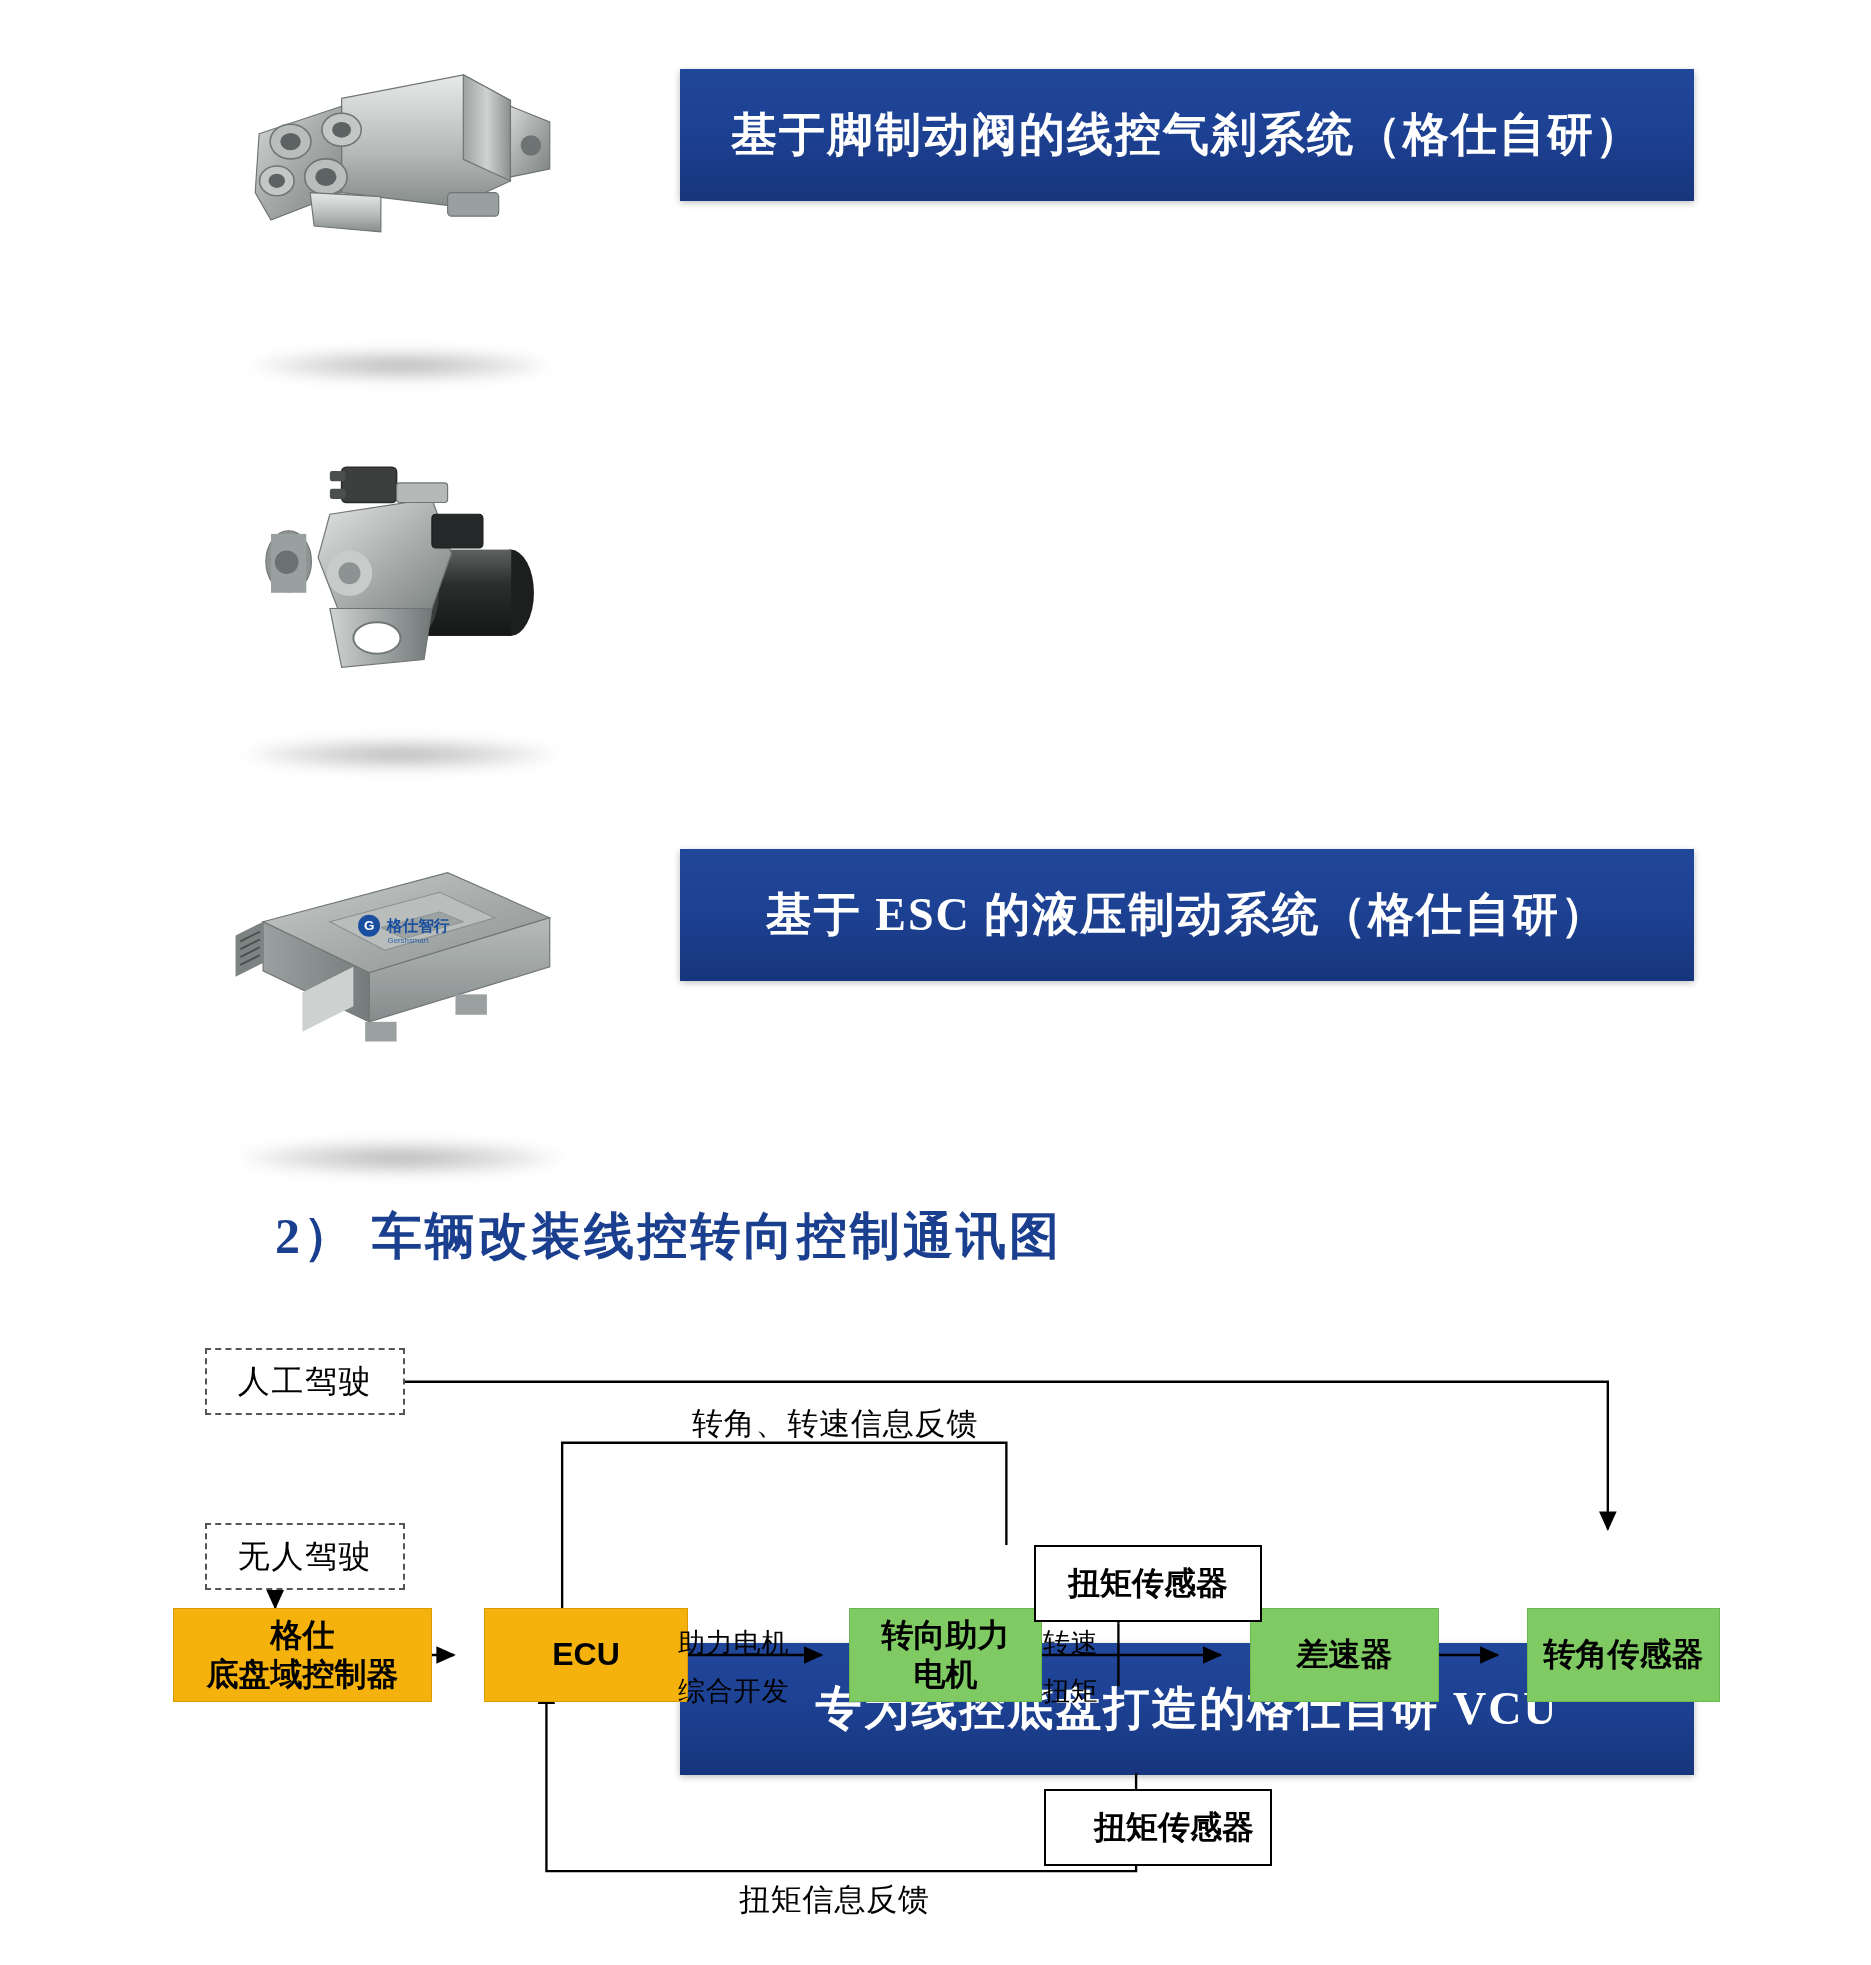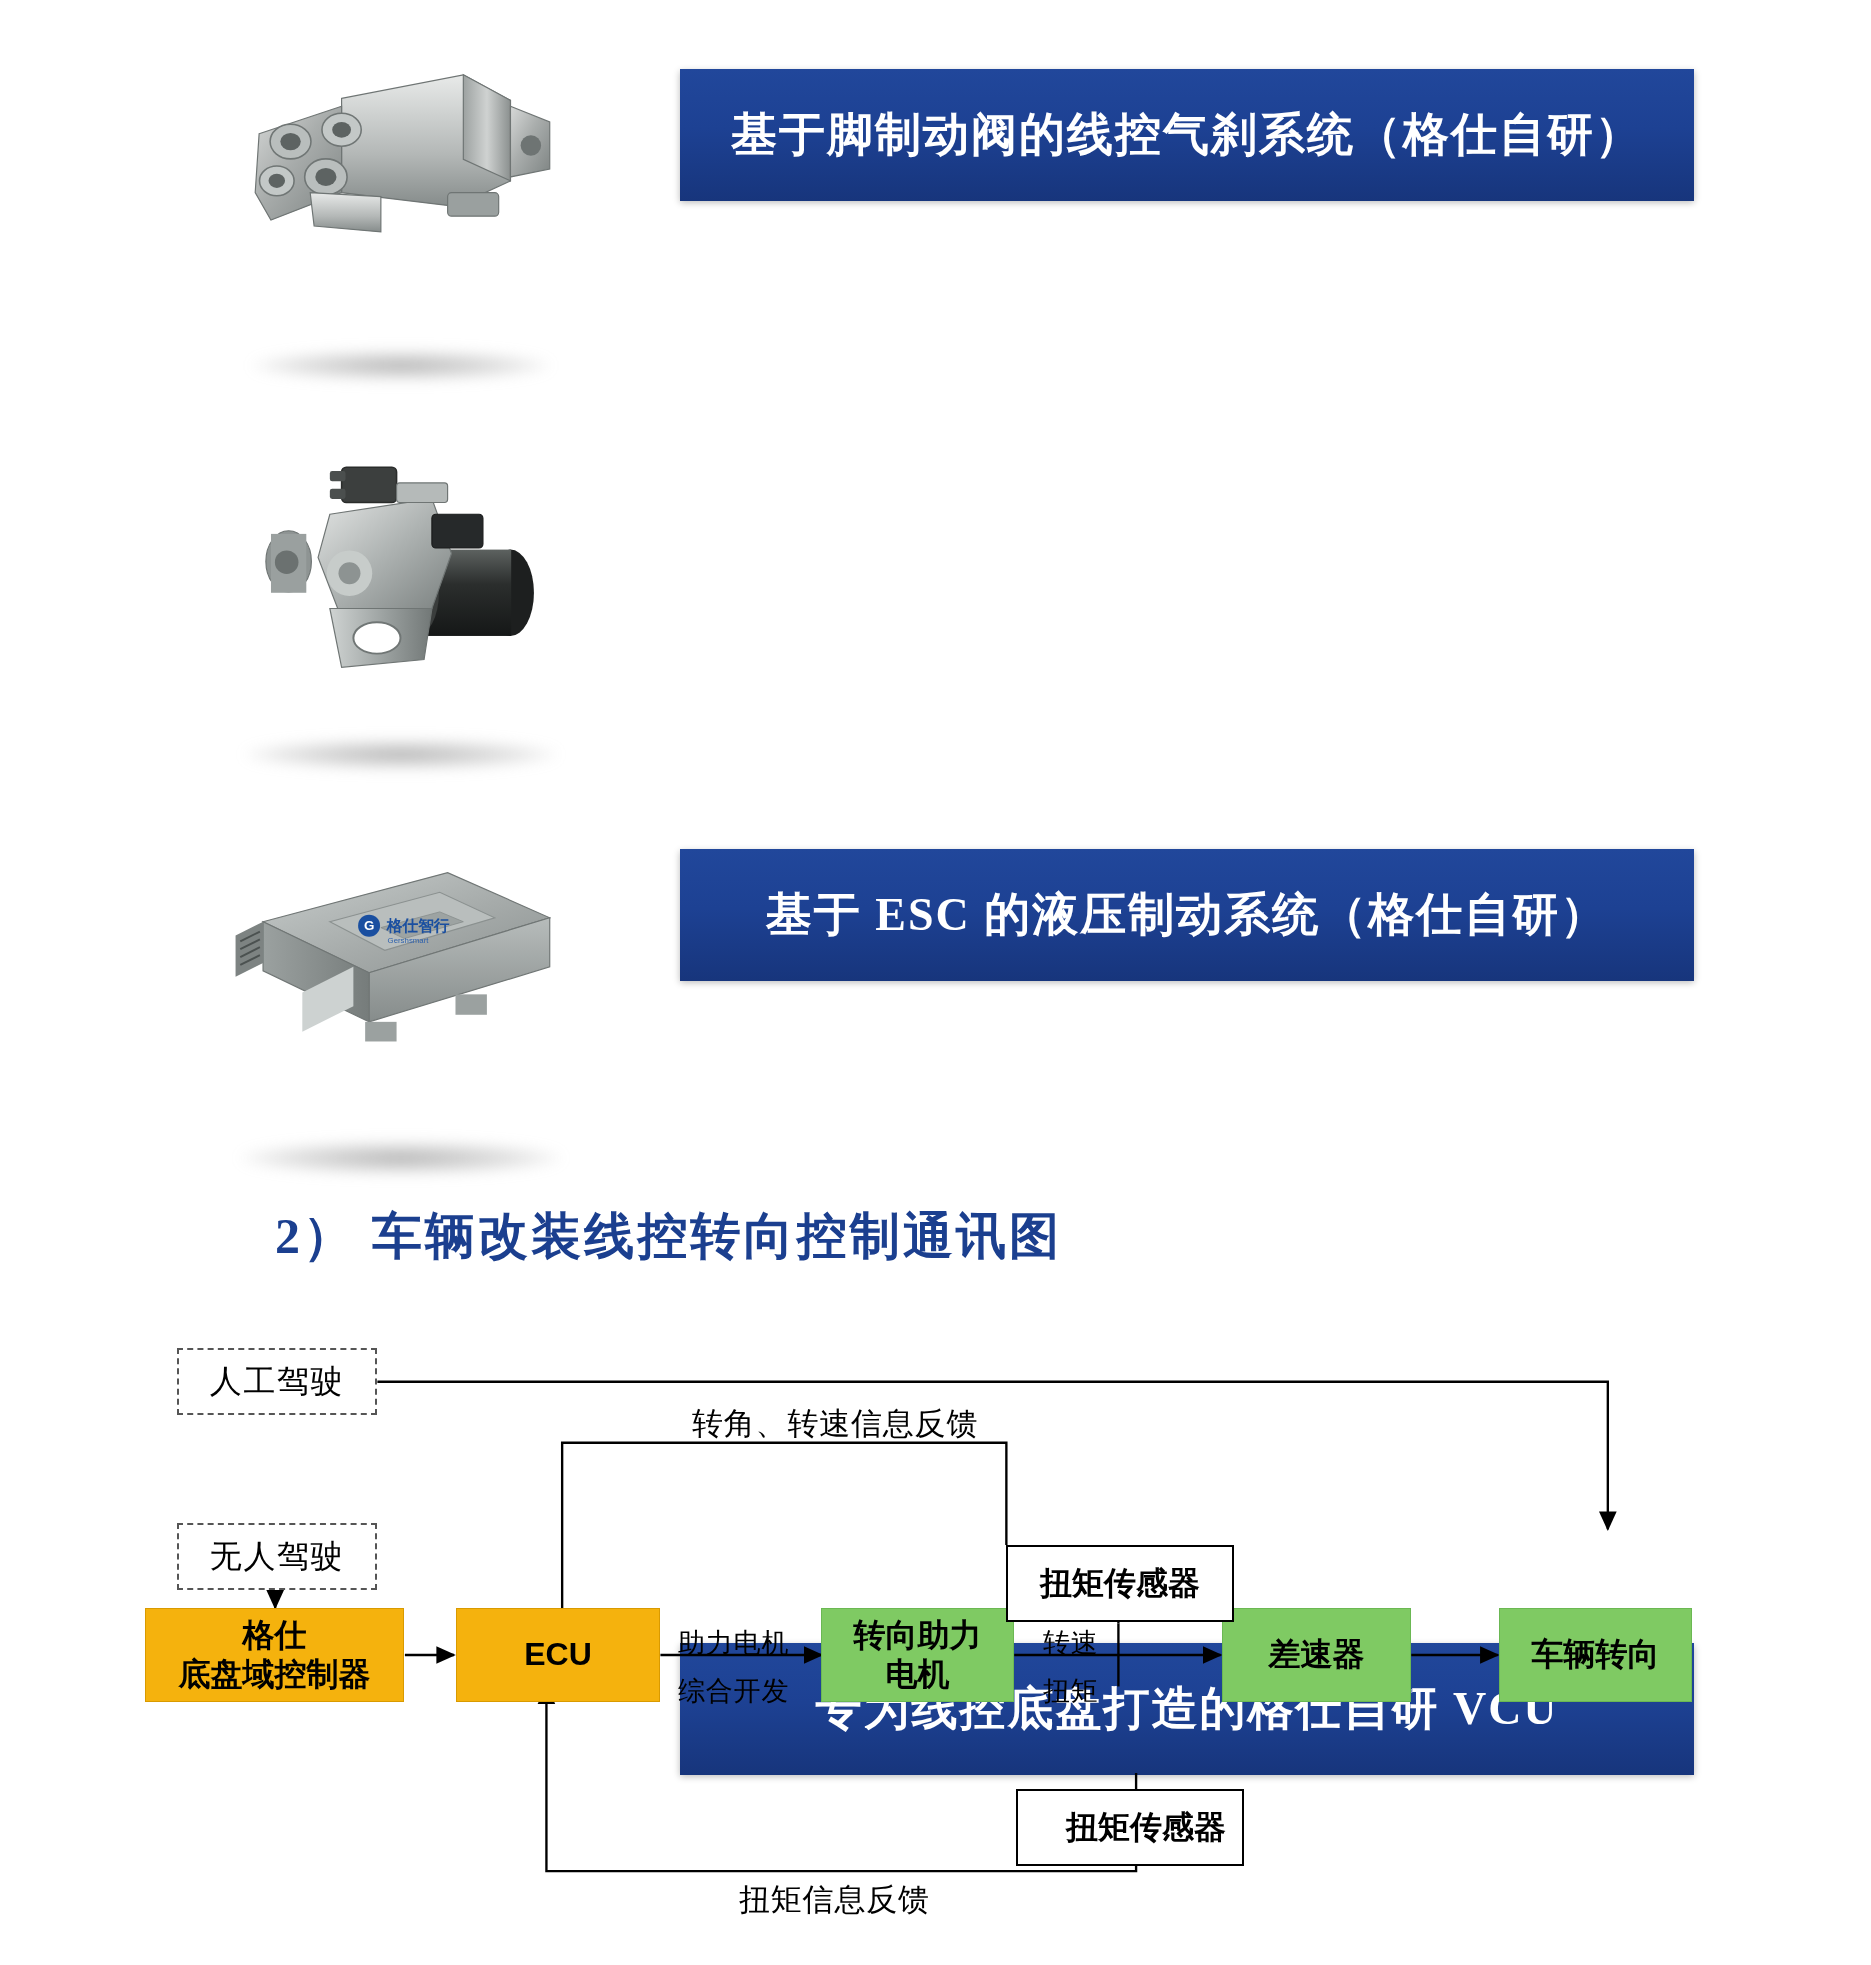--- a/index.html
+++ b/index.html
@@ -90,20 +90,21 @@
     position: absolute;
     box-sizing: border-box;
     display: flex;
     align-items: center;
     justify-content: center;
     text-align: center;
     font-family: "Liberation Sans", "DejaVu Sans", sans-serif;
     font-weight: bold;
     line-height: 1.22;
     color: #000000;
+    margin-left: 28px;
   }
   .node.dashed {
     border: 2px dashed #555555;
     background: #ffffff;
     font-family: "Liberation Serif", "DejaVu Serif", serif;
     font-weight: normal;
     font-size: 32px;
     letter-spacing: 1.6px;
   }
   .node.orange {
@@ -363,21 +364,21 @@
   </div>
 
   <div class="node green" style="left:821px; top:299px; width:193px; height:94px; flex-direction:column;">
     <span>转向助力</span>
     <span>电机</span>
   </div>
   <div class="node green" style="left:1222px; top:299px; width:189px; height:94px;">
     <span>差速器</span>
   </div>
   <div class="node green" style="left:1499px; top:299px; width:193px; height:94px;">
-    <span>车辆转向</span>
+    <span>转角传感器</span>
   </div>
 
   <div class="node white" style="left:1006px; top:236px; width:228px; height:77px;">
     <span>扭矩传感器</span>
   </div>
   <div class="node white" style="left:1016px; top:480px; width:228px; height:77px;padding-left:32px;">
     <span>扭矩传感器</span>
   </div>
 
   <div class="edge-label big" style="left:692px; top:94px;">转角、转速信息反馈</div>

